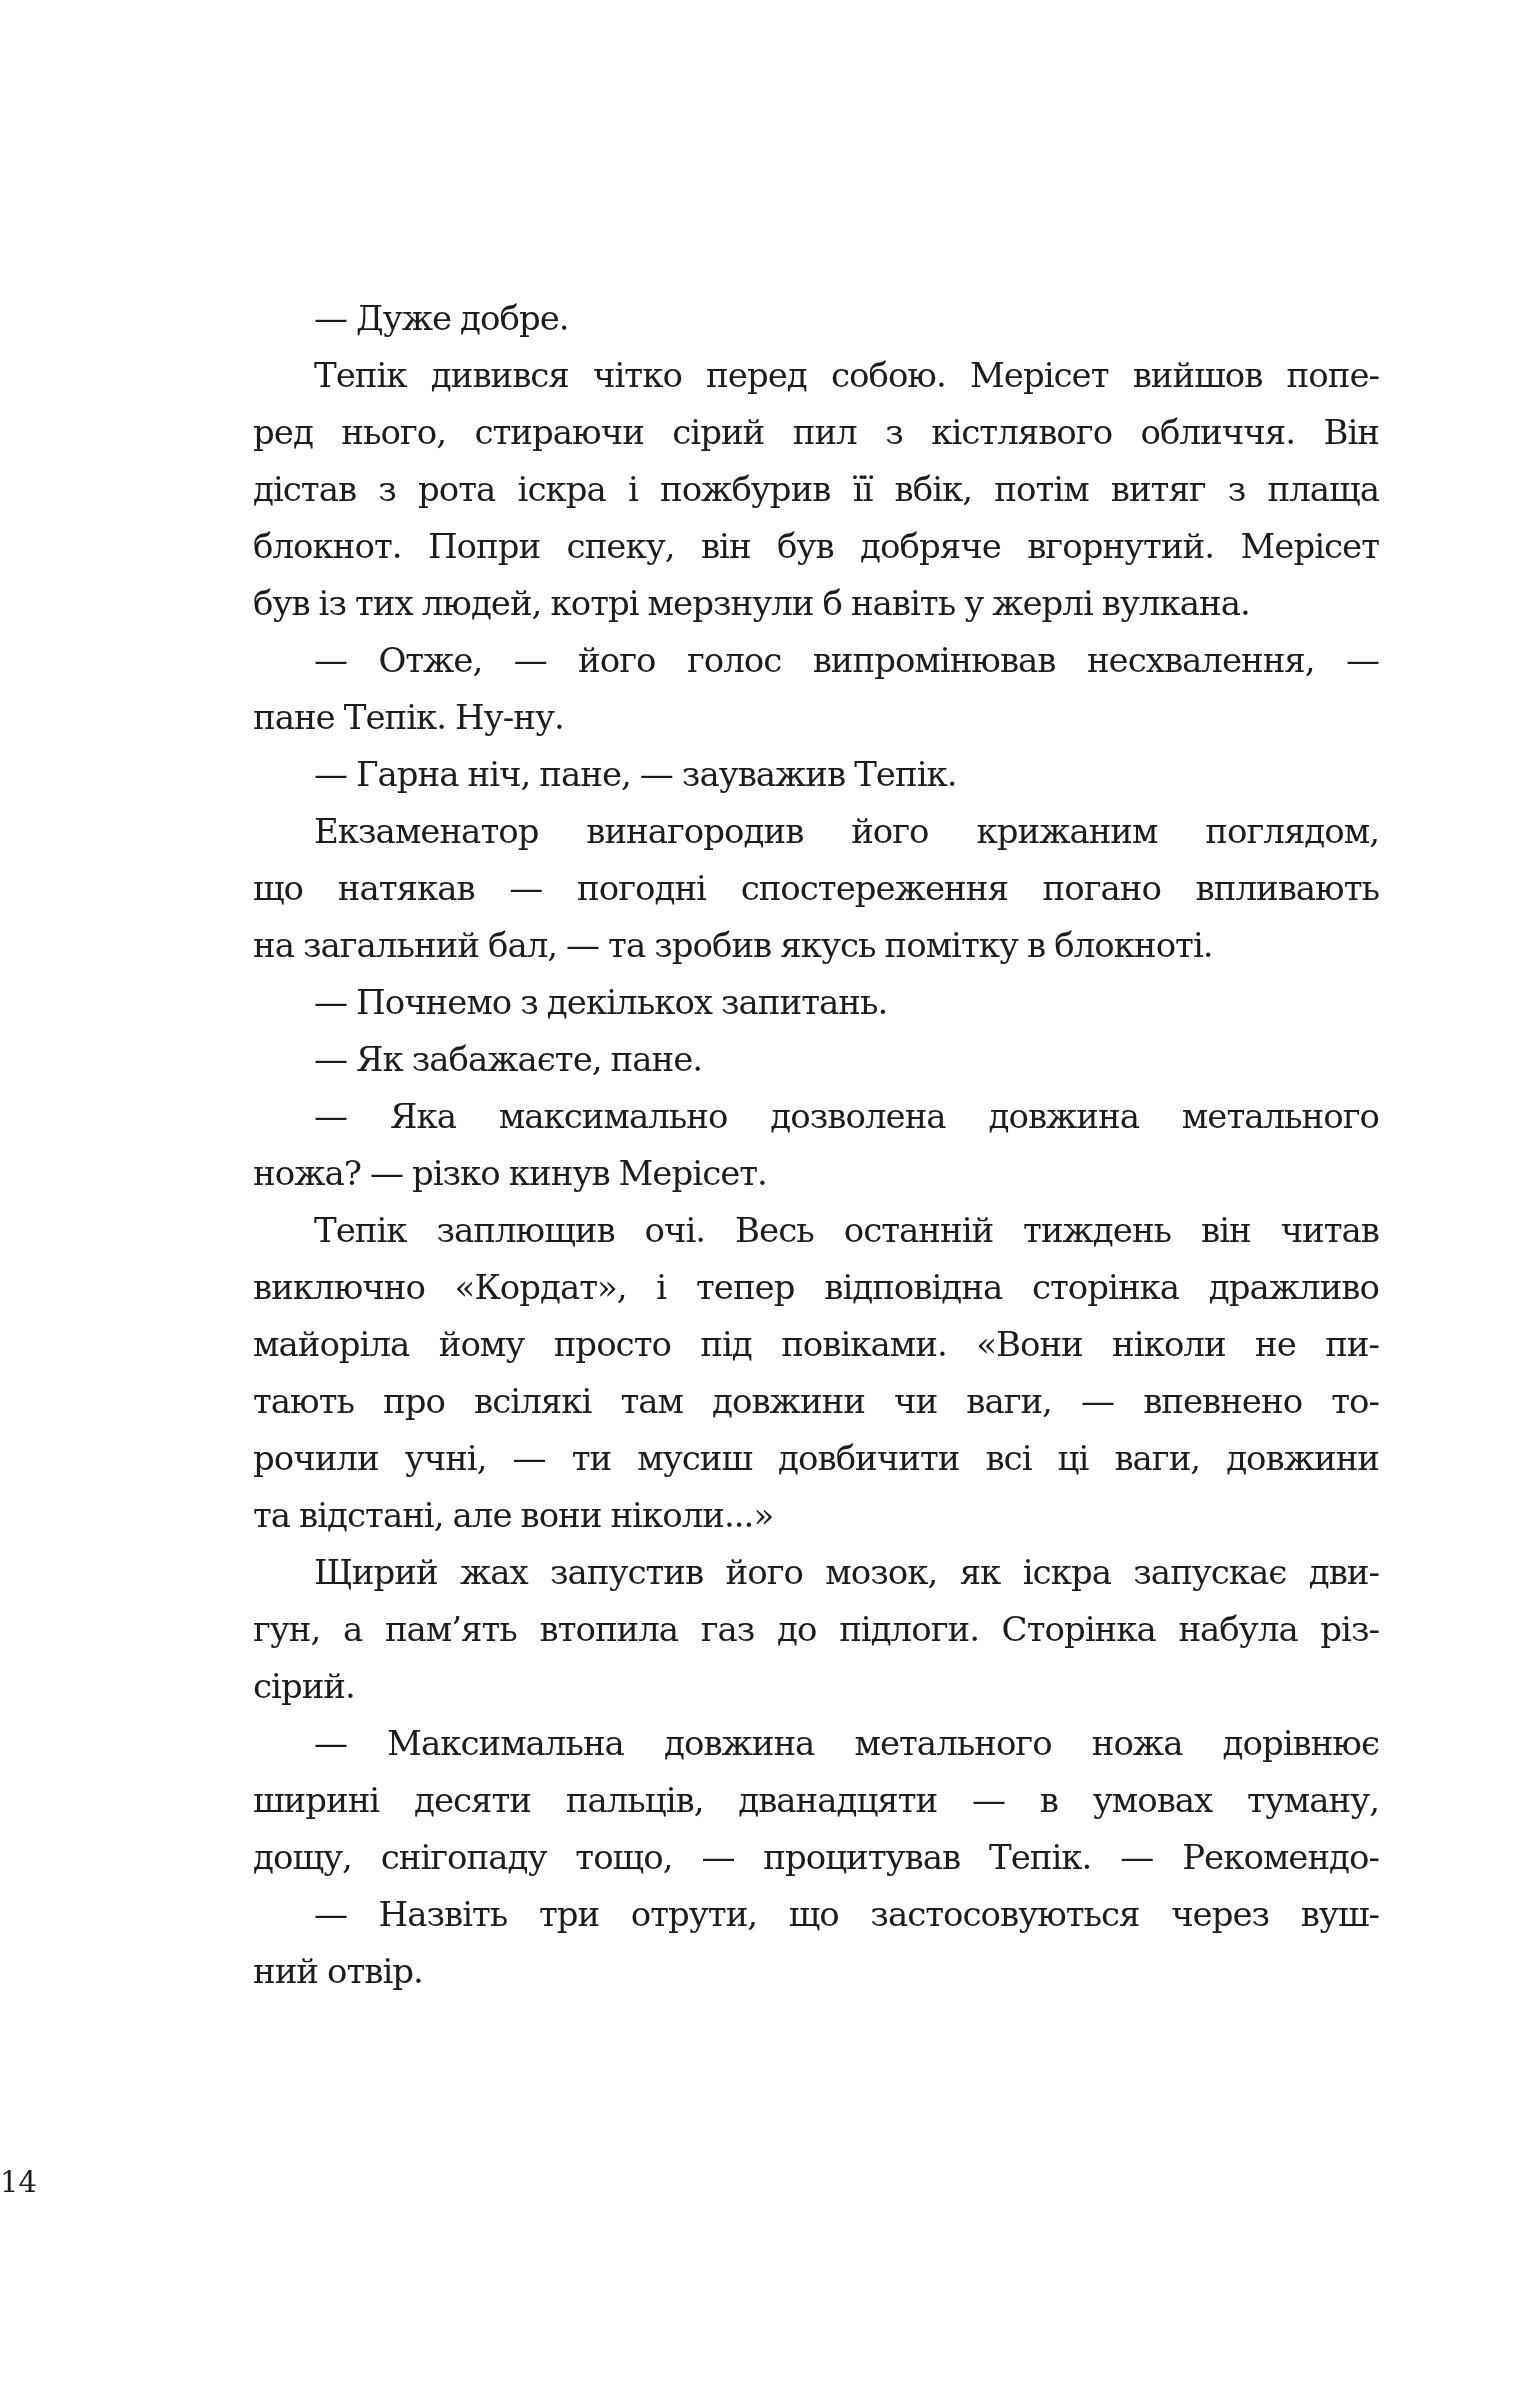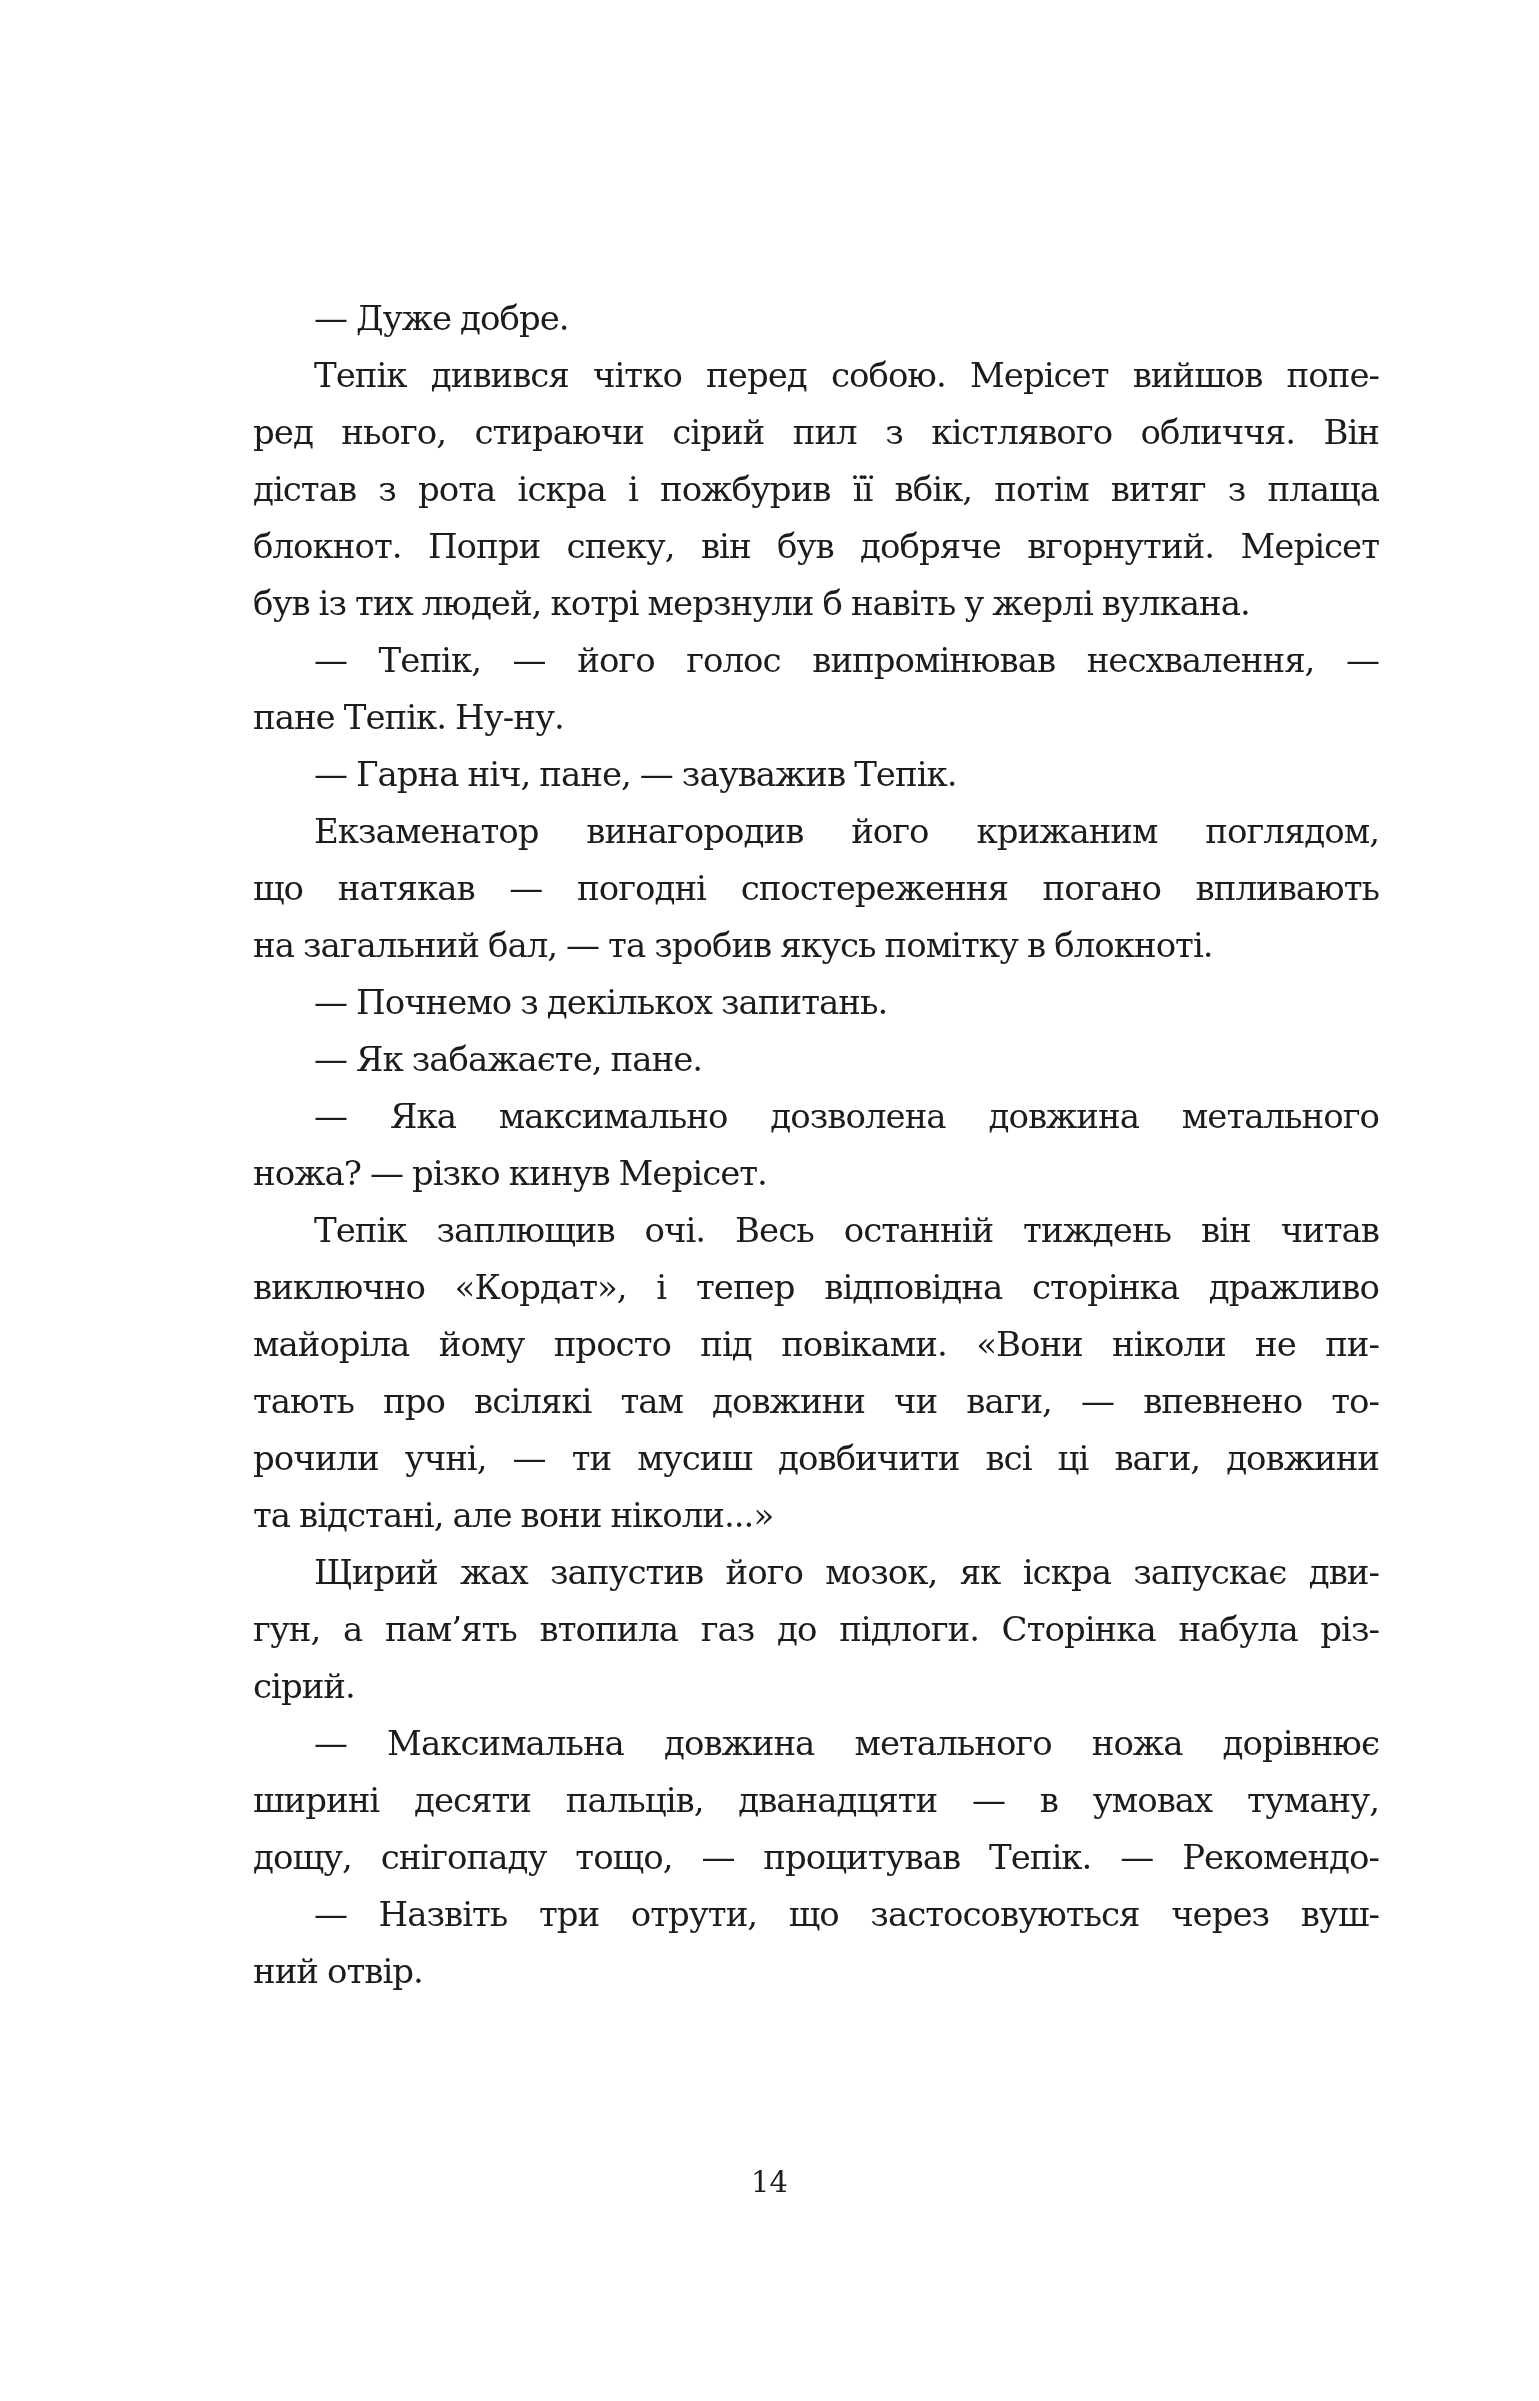--- a/index.html
+++ b/index.html
@@ -44,38 +44,37 @@
       padding-left: 61px;
     }
     .line.last {
       text-align-last: left;
     }
     .page-number {
       position: absolute;
       left: 0;
       width: 1539px;
       top: 2165px;
-      text-align: center;
       font-family: "DejaVu Serif", "Liberation Serif", serif;
       font-size: 29px;
       color: #1c1c1c;
     }
   </style>
 </head>
 <body>
 
 <div class="page">
   <div class="text-block">
     <span class="line indent last">— Дуже добре.</span>
     <span class="line indent">Тепік дивився чітко перед собою. Мерісет вийшов попе-</span>
     <span class="line">ред нього, стираючи сірий пил з кістлявого обличчя. Він</span>
     <span class="line">дістав з рота іскра і пожбурив її вбік, потім витяг з плаща</span>
     <span class="line">блокнот. Попри спеку, він був добряче вгорнутий. Мерісет</span>
     <span class="line last">був із тих людей, котрі мерзнули б навіть у жерлі вулкана.</span>
-    <span class="line indent">— Тепік, — його голос випромінював несхвалення, —</span>
+    <span class="line indent">— Отже, — його голос випромінював несхвалення, —</span>
     <span class="line last">пане Тепік. Ну-ну.</span>
     <span class="line indent last">— Гарна ніч, пане, — зауважив Тепік.</span>
     <span class="line indent">Екзаменатор винагородив його крижаним поглядом,</span>
     <span class="line">що натякав — погодні спостереження погано впливають</span>
     <span class="line last">на загальний бал, — та зробив якусь помітку в блокноті.</span>
     <span class="line indent last">— Почнемо з декількох запитань.</span>
     <span class="line indent last">— Як забажаєте, пане.</span>
     <span class="line indent">— Яка максимально дозволена довжина метального</span>
     <span class="line last">ножа? — різко кинув Мерісет.</span>
     <span class="line indent">Тепік заплющив очі. Весь останній тиждень він читав</span>

